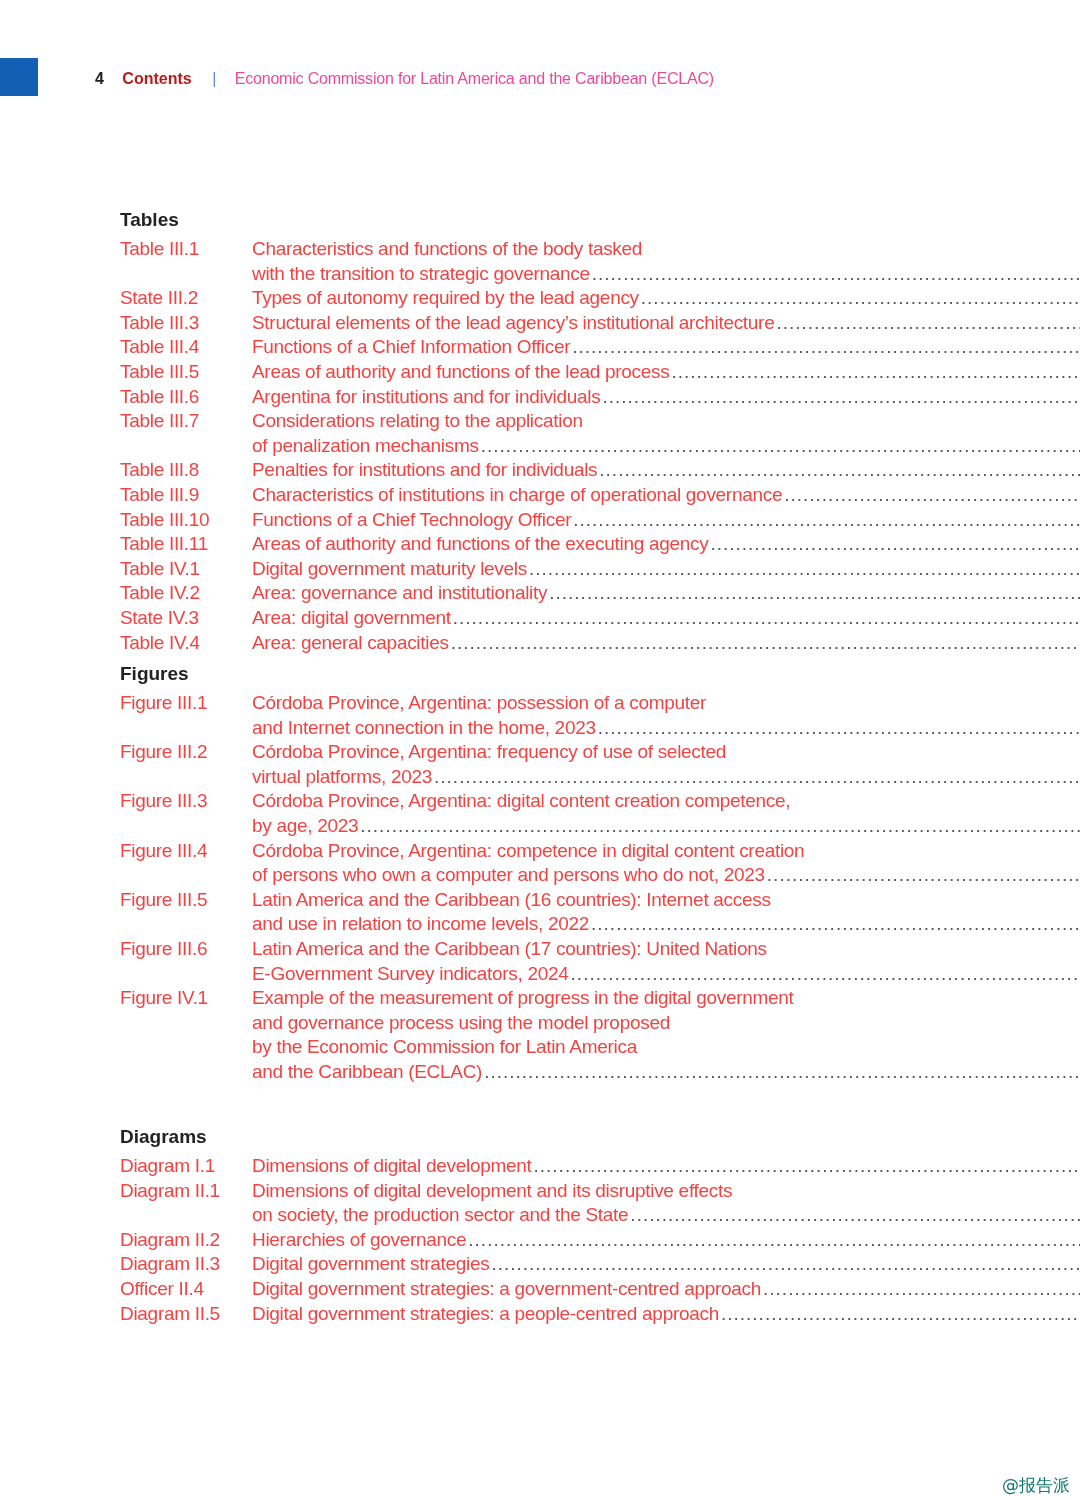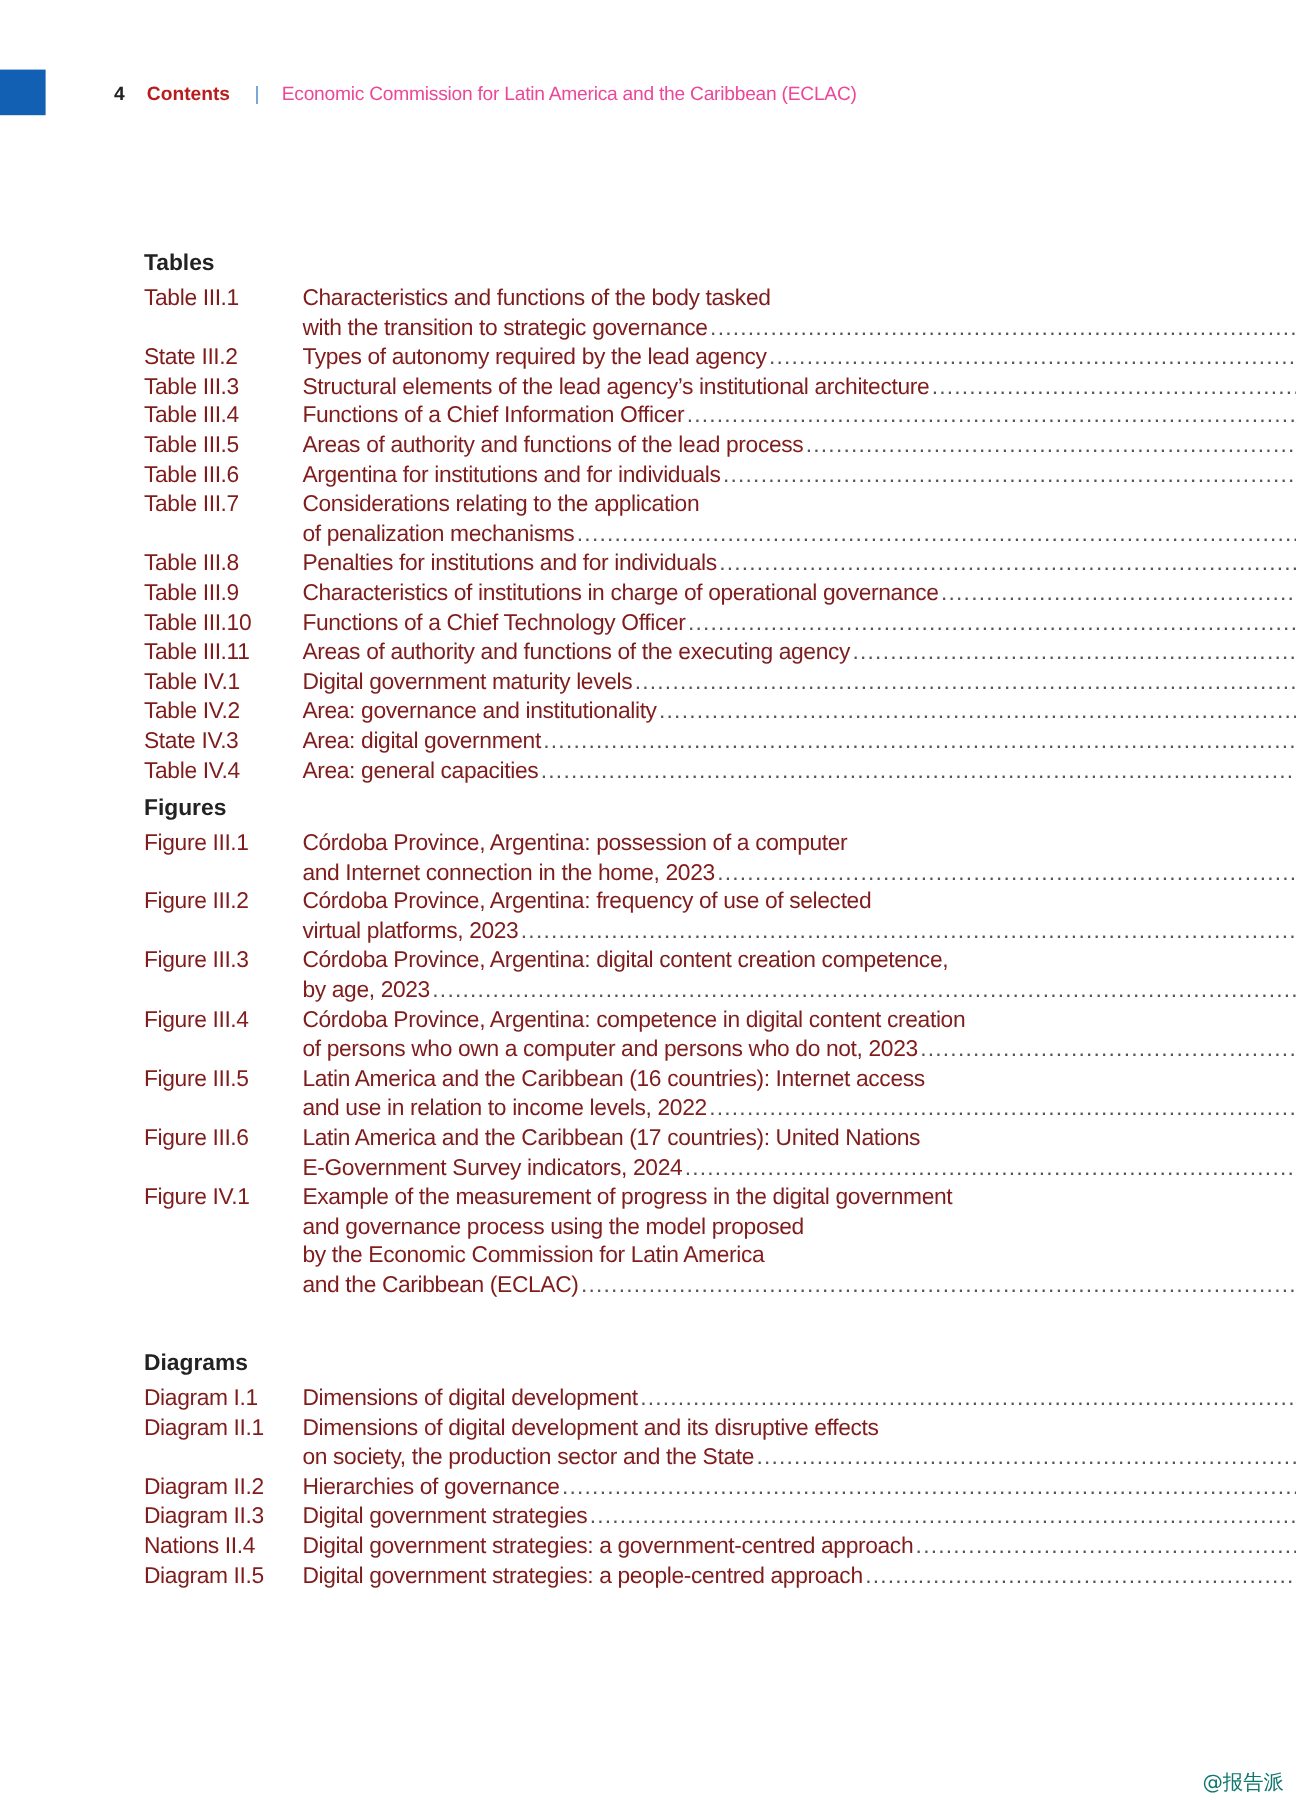--- a/index.html
+++ b/index.html
@@ -9,21 +9,21 @@
     }
     .tab { position: absolute; left: 0; top: 58px; width: 38px; height: 38px; background: #1160b3; }
     .header { position: absolute; left: 95px; top: 68px; font-size: 16px; line-height: 22px; white-space: nowrap; }
     .header .pnum { color: #222; font-weight: bold; margin-right: 14px; }
     .header .contents { color: #b91c1c; font-weight: bold; }
     .header .sep { color: #5b8fd0; margin: 0 14px 0 16px; }
     .header .org { color: #ec4899; letter-spacing: -0.2px; }
 
     .toc { position: absolute; left: 120px; width: 810px; }
     .section-title { font-weight: bold; font-size: 19px; color: #222; height: 26px; line-height: 26px; margin-bottom: 4px; }
-    .entry { display: flex; font-size: 19px; line-height: 24.6px; color: #7f1d1d; letter-spacing: -0.3px; }
+    .entry { display: flex; font-size: 19px; line-height: 24.6px; color: #ef4444; letter-spacing: -0.3px; }
     .entry .label { width: 132px; flex: 0 0 132px; white-space: nowrap; }
     .entry .body { flex: 1; }
     .entry .line { display: block; white-space: nowrap; }
     .entry .last { display: flex; align-items: baseline; white-space: nowrap; overflow: hidden; }
     .entry .last .txt { flex: 0 0 auto; }
     .entry .last .dots { flex: 1 1 auto; overflow: hidden; white-space: nowrap; margin: 0 2px; letter-spacing: 1px; color: #555; }
     .entry .last .dots::before { content: "..................................................................................................................................................................................................................................................."; }
 
     #tables { top: 181px; margin-top: 26px; }
     #figures { top: 661px; }
@@ -298,21 +298,21 @@
       <div class="entry">
         <span class="label">Diagram II.3</span>
         <span class="body">
           <span class="last">
             <span class="txt">Digital government strategies</span>
             <span class="dots"></span>
           </span>
         </span>
       </div>
       <div class="entry">
-        <span class="label">Nations II.4</span>
+        <span class="label">Officer II.4</span>
         <span class="body">
           <span class="last">
             <span class="txt">Digital government strategies: a government-centred approach</span>
             <span class="dots"></span>
           </span>
         </span>
       </div>
       <div class="entry">
         <span class="label">Diagram II.5</span>
         <span class="body">

